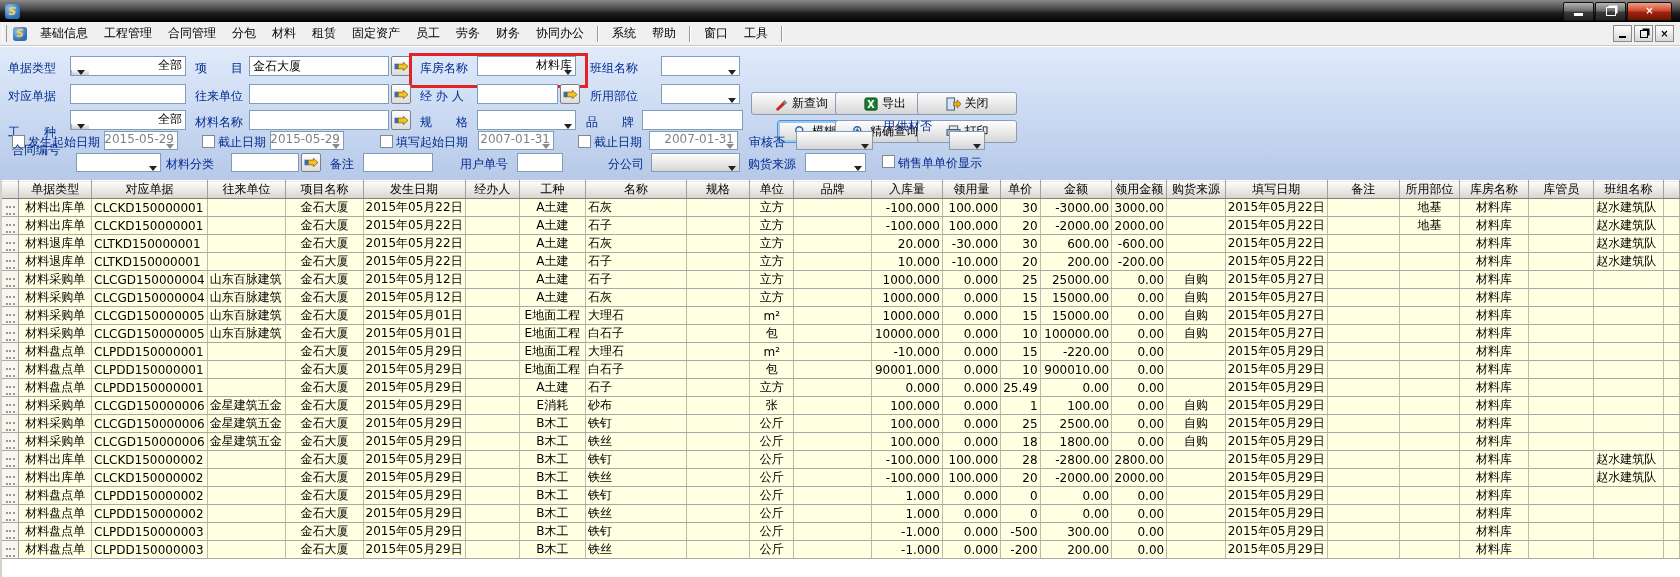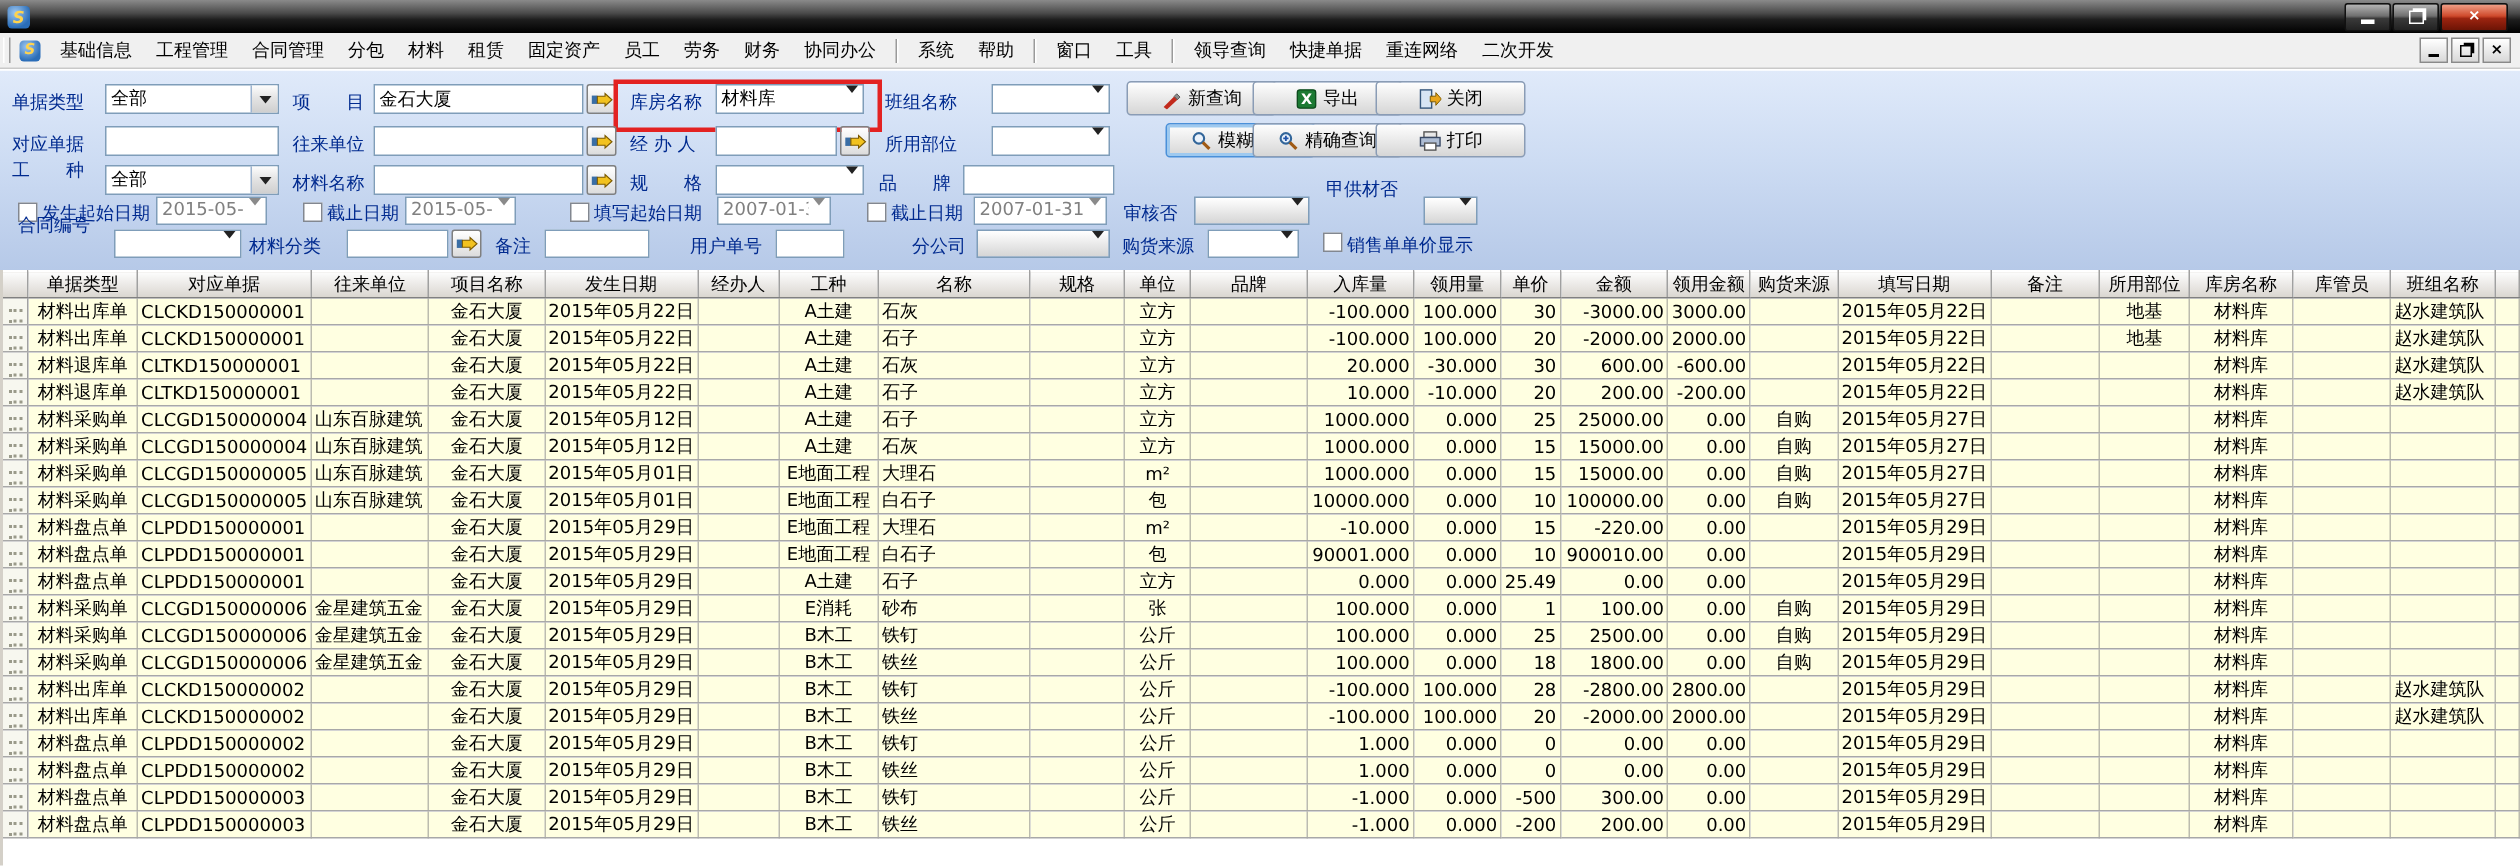--- a/index.html
+++ b/index.html
@@ -35,36 +35,36 @@
            display:flex;align-items:center;justify-content:center;font-size:10px;font-weight:bold;}
   .mdi-btn .minbar{width:7px;height:2px;background:#000;margin-top:7px;}
   .mdi-btn .rest{width:6px;height:6px;border:1px solid #000;box-shadow:2px -2px 0 -0.5px #000;}
   
   .filter{position:relative;height:133px;background:linear-gradient(#e0eafa,#cddcf3 45%,#b6c9e8);
           border-top:1px solid #fff;}
   .flabel{position:absolute;color:#002a8f;white-space:pre;}
   .tinput{position:absolute;height:20px;box-sizing:border-box;border:1px solid #7f9db9;background:#fff;
           padding:0 3px;font:12px "DejaVu Sans",sans-serif;}
   .combo{position:absolute;height:20px;box-sizing:border-box;border:1px solid #7f9db9;background:#fff;
-         display:flex;align-items:flex-start;}
+         display:flex;align-items:flex-end;flex-direction:column;}
   .combo .txt{flex:1;padding:0 3px;overflow:hidden;white-space:nowrap;}
   .combo .arrowbox{width:17px;align-self:stretch;border-left:1px solid #9db4d0;
         background:linear-gradient(#fdfdfd,#e4e4e4 45%,#cfcfcf);display:flex;align-items:center;justify-content:center;}
   .combo .plain{width:14px;display:flex;align-items:center;justify-content:center;}
   .tri{width:0;height:0;border-left:4px solid transparent;border-right:4px solid transparent;border-top:5px solid #222;}
   .tri.gray{border-top-color:#8a8a8a;}
   .combo.grayed .txt{color:#808080;}
   .combo.shaded{background:linear-gradient(#fff,#d5d5d5);}
   .handbtn{position:absolute;width:20px;height:20px;box-sizing:border-box;border:1px solid #808080;border-radius:2px;
            background:linear-gradient(#fff,#dcdcdc);display:flex;align-items:center;justify-content:center;}
   .checkbox{position:absolute;width:13px;height:13px;box-sizing:border-box;border:1px solid #828790;background:#fff;}
   .redbox{position:absolute;left:409px;top:6px;width:173px;height:29px;border:3px solid #e32222;pointer-events:none;}
   .abtn{position:absolute;width:100px;height:23px;box-sizing:border-box;border:1px solid #8a9cb5;border-radius:3px;
         background:linear-gradient(#fefefe,#ececec 45%,#d6d6d6);
-        display:flex;align-items:center;justify-content:center;gap:4px;}
+        display:flex;align-items:center;justify-content:center;gap:4px;margin-top:38px;}
   .abtn.focused{border:1px solid #4a90d9;box-shadow:0 0 0 2px #9ec9ef inset;}
   
   .grid-area{background:#fff;border-left:2px solid #d4d0c8;height:399px;}
   table{border-collapse:collapse;table-layout:fixed;}
   th{height:14px;font-weight:normal;background:linear-gradient(#fdfdfd,#d9d5cf);
      border-right:1px solid #a0a0a0;border-bottom:1px solid #808080;border-top:1px solid #fff;
      overflow:hidden;white-space:nowrap;padding:0;font-size:12px;}
   td{height:16px;background:#ffffe1;border-right:1px solid #bcbcae;border-bottom:1px solid #a8a8a8;
      overflow:hidden;white-space:nowrap;padding:0 2px;font-size:12px;}
   td.sel{background:#f7f7ef;border-right:1px solid #a0a0a0;padding:0;}
@@ -89,21 +89,20 @@
 
 <div class="menubar">
   <div class="grip"></div>
   <div class="mini-icon">S</div>
   <span id="menu-g0"><span class="menu-item">基础信息</span><span class="menu-item">工程管理</span><span class="menu-item">合同管理</span><span class="menu-item">分包</span><span class="menu-item">材料</span><span class="menu-item">租赁</span><span class="menu-item">固定资产</span><span class="menu-item">员工</span><span class="menu-item">劳务</span><span class="menu-item">财务</span><span class="menu-item">协同办公</span></span>
   <span class="menu-sep"></span>
   <span id="menu-g1"><span class="menu-item">系统</span><span class="menu-item">帮助</span></span>
   <span class="menu-sep"></span>
   <span id="menu-g2"><span class="menu-item">窗口</span><span class="menu-item">工具</span></span>
   <span class="menu-sep"></span>
-  <span id="menu-g3"><span class="menu-item">领导查询</span><span class="menu-item">快捷单据</span><span class="menu-item">重连网络</span><span class="menu-item">二次开发</span></span>
   <div class="mdi-btns">
     <div class="mdi-btn">
         <span class="minbar"></span>
       </div>
     <div class="mdi-btn">
         <span class="rest"></span>
       </div>
     <div class="mdi-btn">×</div>
   </div>
 </div>
@@ -204,21 +203,21 @@
   </div>
   <div class="abtn" style="left:917px;top:35px">
     <svg width="15" height="14" viewBox="0 0 16 15">
         <rect x="3.5" y="1" width="9" height="4" fill="#e8e8e8" stroke="#555"></rect>
         <rect x="1" y="5" width="14" height="6" fill="#aebdd4" stroke="#3a4a66"></rect>
         <rect x="4" y="9" width="8" height="5" fill="#fff" stroke="#555"></rect>
       </svg>
     <span>打印</span>
   </div>
 
-  <div class="flabel" style="left:8px;top:58px">工　　种</div>
+  <div class="flabel" style="left:8px;top:77px">工　　种</div>
   <div class="combo" style="left:70px;top:63px;width:116px">
     <span class="txt">全部</span>
     <span class="arrowbox">
         <span class="tri"></span>
       </span>
   </div>
   <div class="flabel" style="left:195px;top:67px">材料名称</div>
   <input class="tinput" style="left: 249px; top: 63px; width: 140px;" value="">
   <div class="handbtn" style="left:391px;top:63px">
     <svg width="15" height="13" viewBox="0 0 16 14">

